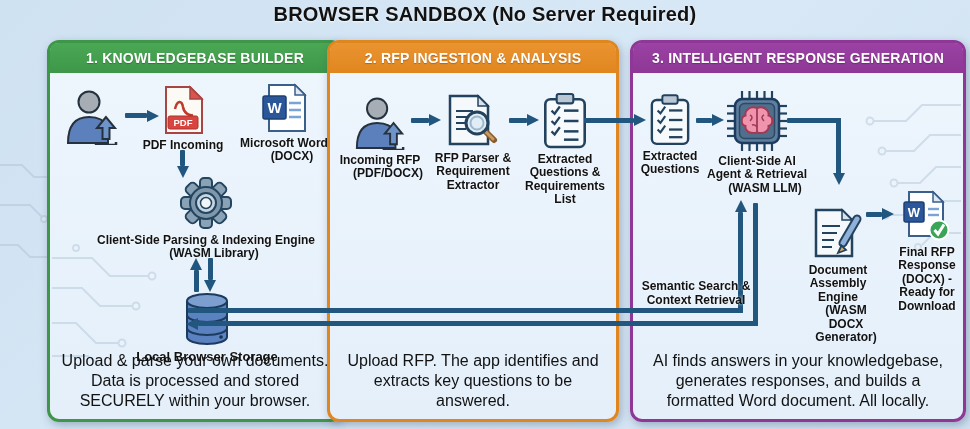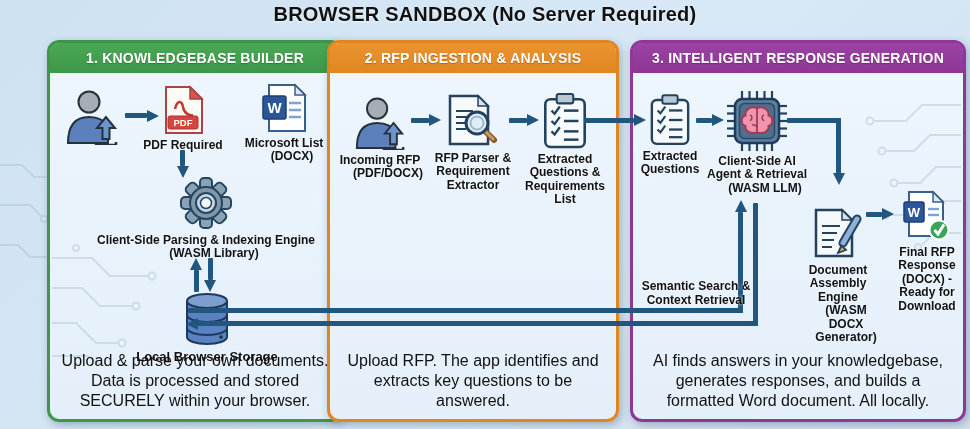--- a/index.html
+++ b/index.html
@@ -104,34 +104,34 @@
   <div class="ar right" style="left:97px;top:66.5px"></div>
 
   <div class="node" style="left:83px;top:42px;width:100px">
     <svg width="42" height="50" viewBox="0 0 42 50">
       <path d="M4 2 h24 l12 12 v34 h-36 z" fill="#fbfaf4" stroke="#a94442" stroke-width="2"></path>
       <polygon points="28,2 40,14 28,14" fill="#d9534f" stroke="#a94442" stroke-width="1.5"></polygon>
       <path d="M13 24 c2 -9 7 -9 8 -2 c1 6 6 9 10 8" stroke="#c0392b" stroke-width="2.5" fill="none"></path>
       <rect x="6" y="31" width="30" height="13" rx="2" fill="#d9443f" stroke="#a93535" stroke-width="1"></rect>
       <text x="21" y="41" font-size="9.5" font-weight="bold" fill="#ffffff" text-anchor="middle">PDF</text>
     </svg>
-    <div class="lbl">PDF Required</div>
+    <div class="lbl">PDF Incoming</div>
   </div>
 
   <div class="node" style="left:182px;top:40px;width:104px">
     <svg width="46" height="50" viewBox="0 0 46 50">
       <path d="M8 2 h26 l10 10 v36 h-36 z" fill="#ffffff" stroke="#3a5f8a" stroke-width="2"></path>
       <polygon points="34,2 44,12 34,12" fill="#dfe8f2" stroke="#3a5f8a" stroke-width="1.5"></polygon>
       <line x1="28" y1="20" x2="40" y2="20" stroke="#7aa3d6" stroke-width="2.5"></line>
       <line x1="28" y1="27" x2="40" y2="27" stroke="#7aa3d6" stroke-width="2.5"></line>
       <line x1="28" y1="34" x2="40" y2="34" stroke="#7aa3d6" stroke-width="2.5"></line>
       <rect x="2" y="13" width="23" height="23" rx="2" fill="#2b579a" stroke="#1e3f73" stroke-width="1.5"></rect>
       <text x="13.5" y="30" font-size="15" font-weight="bold" fill="#ffffff" text-anchor="middle">W</text>
     </svg>
-    <div class="lbl">Microsoft List</div>
+    <div class="lbl">Microsoft Word</div>
     <div class="sub">(DOCX)</div>
   </div>
 
   <div class="vl" style="left:130px;top:107px;height:16px"></div>
   <div class="ar down" style="left:126.5px;top:123px"></div>
 
   <div class="node" style="left:31px;top:133px;width:250px">
     <svg width="54" height="54" viewBox="0 0 54 54">
       <g transform="translate(27,27)">
         <g fill="#8aa2b5" stroke="#24455f" stroke-width="2">

